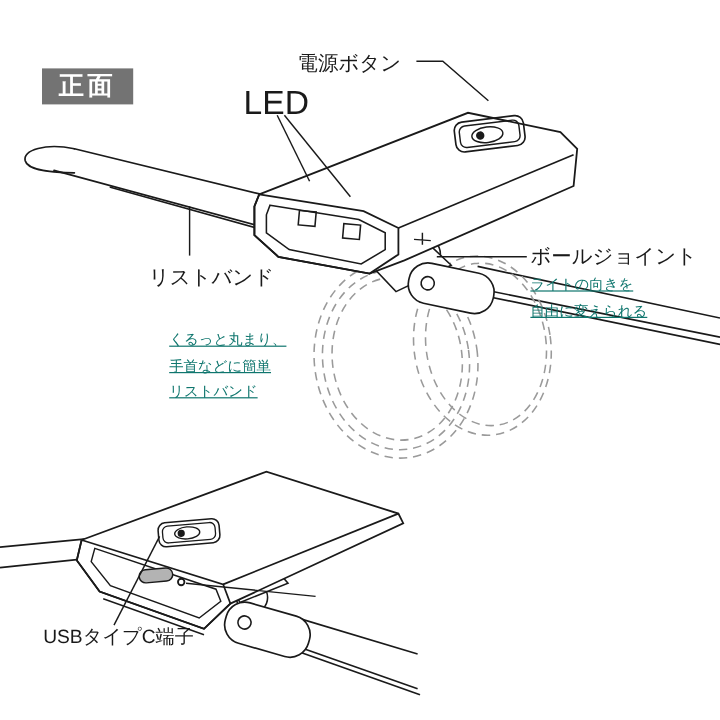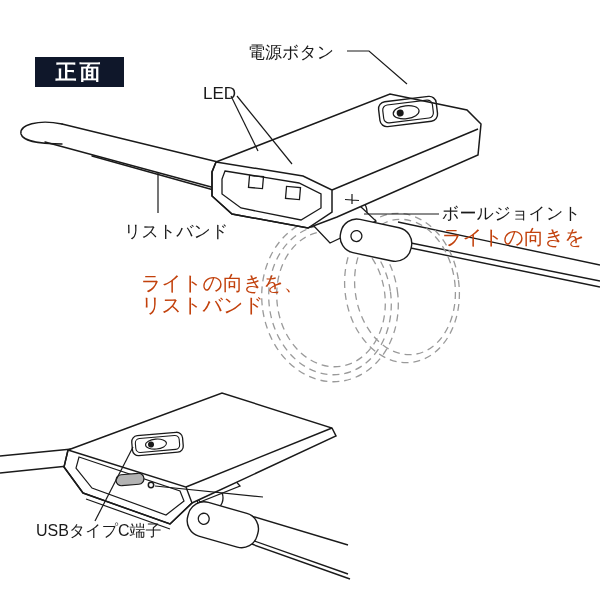--- a/index.html
+++ b/index.html
@@ -1,22 +1,22 @@
 <!DOCTYPE html>
 <html><head>
 <meta charset="utf-8">
 <style>
   html,body{margin:0;padding:0;background:#fff;}
   .stage{position:relative;width:600px;height:600px;background:#fff;overflow:hidden;
          font-family:"Liberation Sans","DejaVu Sans",sans-serif;color:#1a1a1a;}
   .stage svg{position:absolute;left:0;top:0;}
   .lbl{position:absolute;white-space:nowrap;color:#1a1a1a;}
-  .badge{position:absolute;width:89px;height:30px;background:#0f172a;color:#fff;
+  .badge{position:absolute;width:76px;height:30px;background:#737373;color:#fff;
          font-weight:bold;font-size:21px;line-height:30px;text-align:center;letter-spacing:3px;}
-  .note{position:absolute;font-size:20px;line-height:21.5px;color:#c2410c;}
+  .note{position:absolute;font-size:12px;line-height:21.5px;color:#0f766e;text-decoration:underline;}
   .note div{white-space:nowrap;}
 </style>
 </head>
 <body>
 
 <div class="stage">
 
   <svg width="600" height="600" viewBox="0 0 600 600">
 
     <g stroke="#1a1a1a" stroke-width="1.4" fill="none" stroke-linecap="round">
@@ -110,28 +110,30 @@
 
     <g stroke="#1a1a1a" stroke-width="1.2" fill="none">
       <path d="M95,521 L133,447"></path>
       <path d="M155,486 L263,497"></path>
     </g>
   </svg>
 
   <div class="badge" style="left:35px;top:57px;">正面</div>
 
   <div class="lbl" style="left:248px;top:41px;font-size:17px;">電源ボタン</div>
-  <div class="lbl" style="left:203px;top:84px;font-size:17px;">LED</div>
+  <div class="lbl" style="left:203px;top:70px;font-size:28px;">LED</div>
   <div class="lbl" style="left:442px;top:202px;font-size:17px;">ボールジョイント</div>
   <div class="lbl" style="left:124px;top:220px;font-size:17px;">リストバンド</div>
 
   <div class="note" style="left:442px;top:227px;">
     <div>ライトの向きを</div>
+    <div>自由に変えられる</div>
   </div>
 
   <div class="note" style="left:141px;top:273px;">
-    <div>ライトの向きを、</div>
+    <div>くるっと丸まり、</div>
+    <div>手首などに簡単</div>
     <div>リストバンド</div>
   </div>
 
   <div class="lbl" style="left:36px;top:521px;font-size:16px;">USBタイプC端子</div>
 
 </div>
 
 </body></html>

